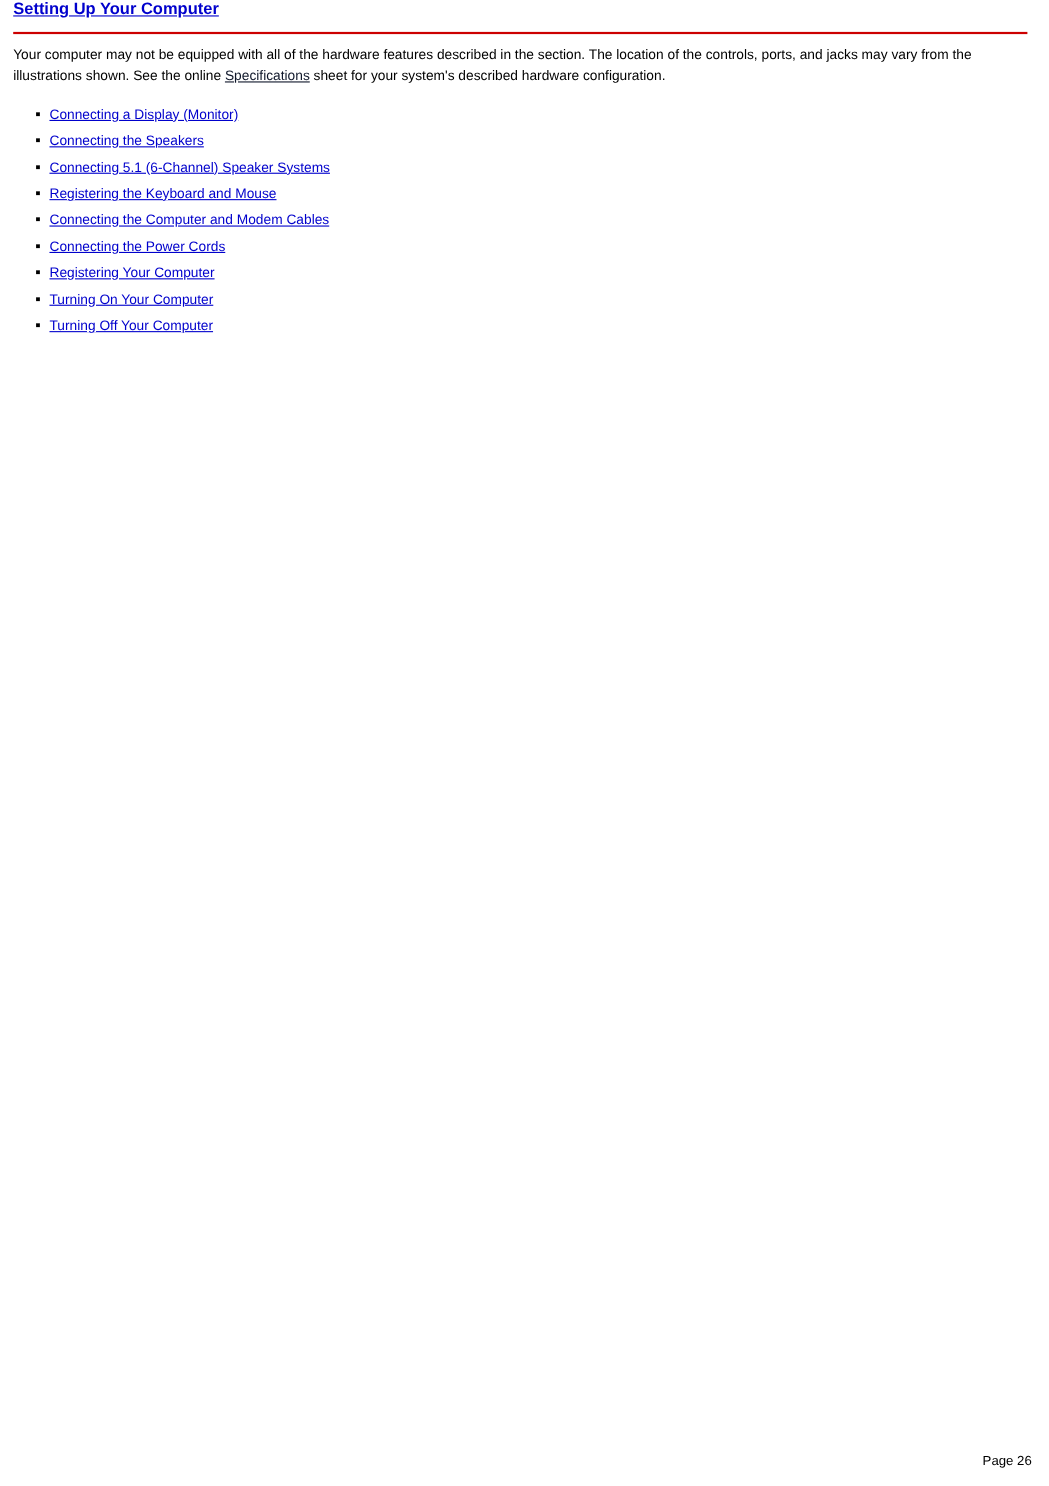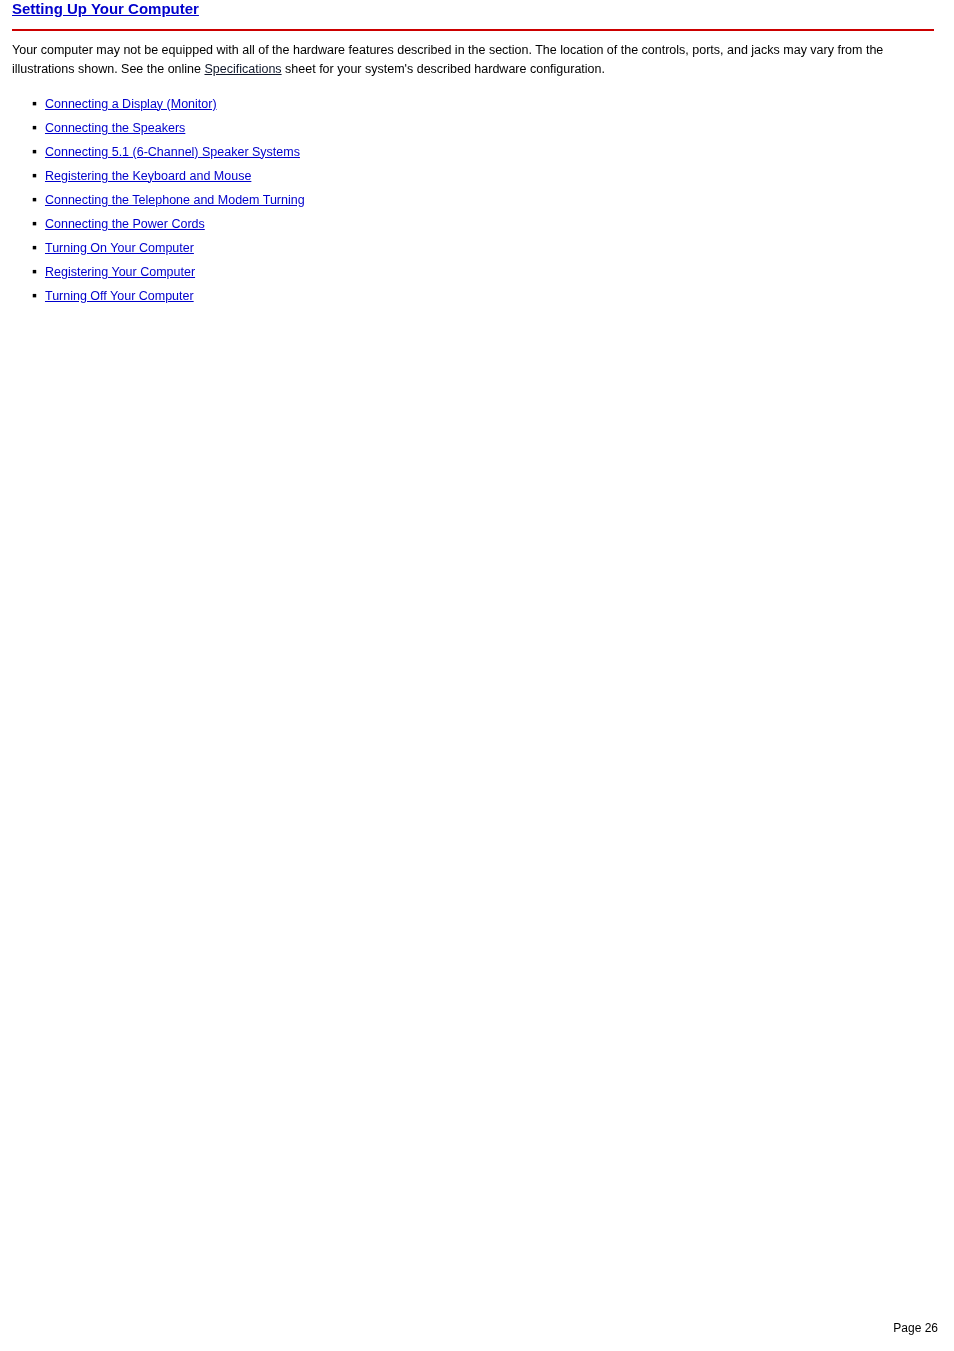--- a/index.html
+++ b/index.html
@@ -104,30 +104,30 @@
       <li>
         <a href="#">Connecting the Speakers</a>
       </li>
       <li>
         <a href="#">Connecting 5.1 (6-Channel) Speaker Systems</a>
       </li>
       <li>
         <a href="#">Registering the Keyboard and Mouse</a>
       </li>
       <li>
-        <a href="#">Connecting the Telephone and Modem Turning</a>
+        <a href="#">Connecting the Computer and Modem Cables</a>
       </li>
       <li>
         <a href="#">Connecting the Power Cords</a>
       </li>
       <li>
-        <a href="#">Turning On Your Computer</a>
+        <a href="#">Registering Your Computer</a>
       </li>
       <li>
-        <a href="#">Registering Your Computer</a>
+        <a href="#">Turning On Your Computer</a>
       </li>
       <li>
         <a href="#">Turning Off Your Computer</a>
       </li>
     </ul>
 
 </div>
 
 <div class="page-number">Page 26</div>
 

